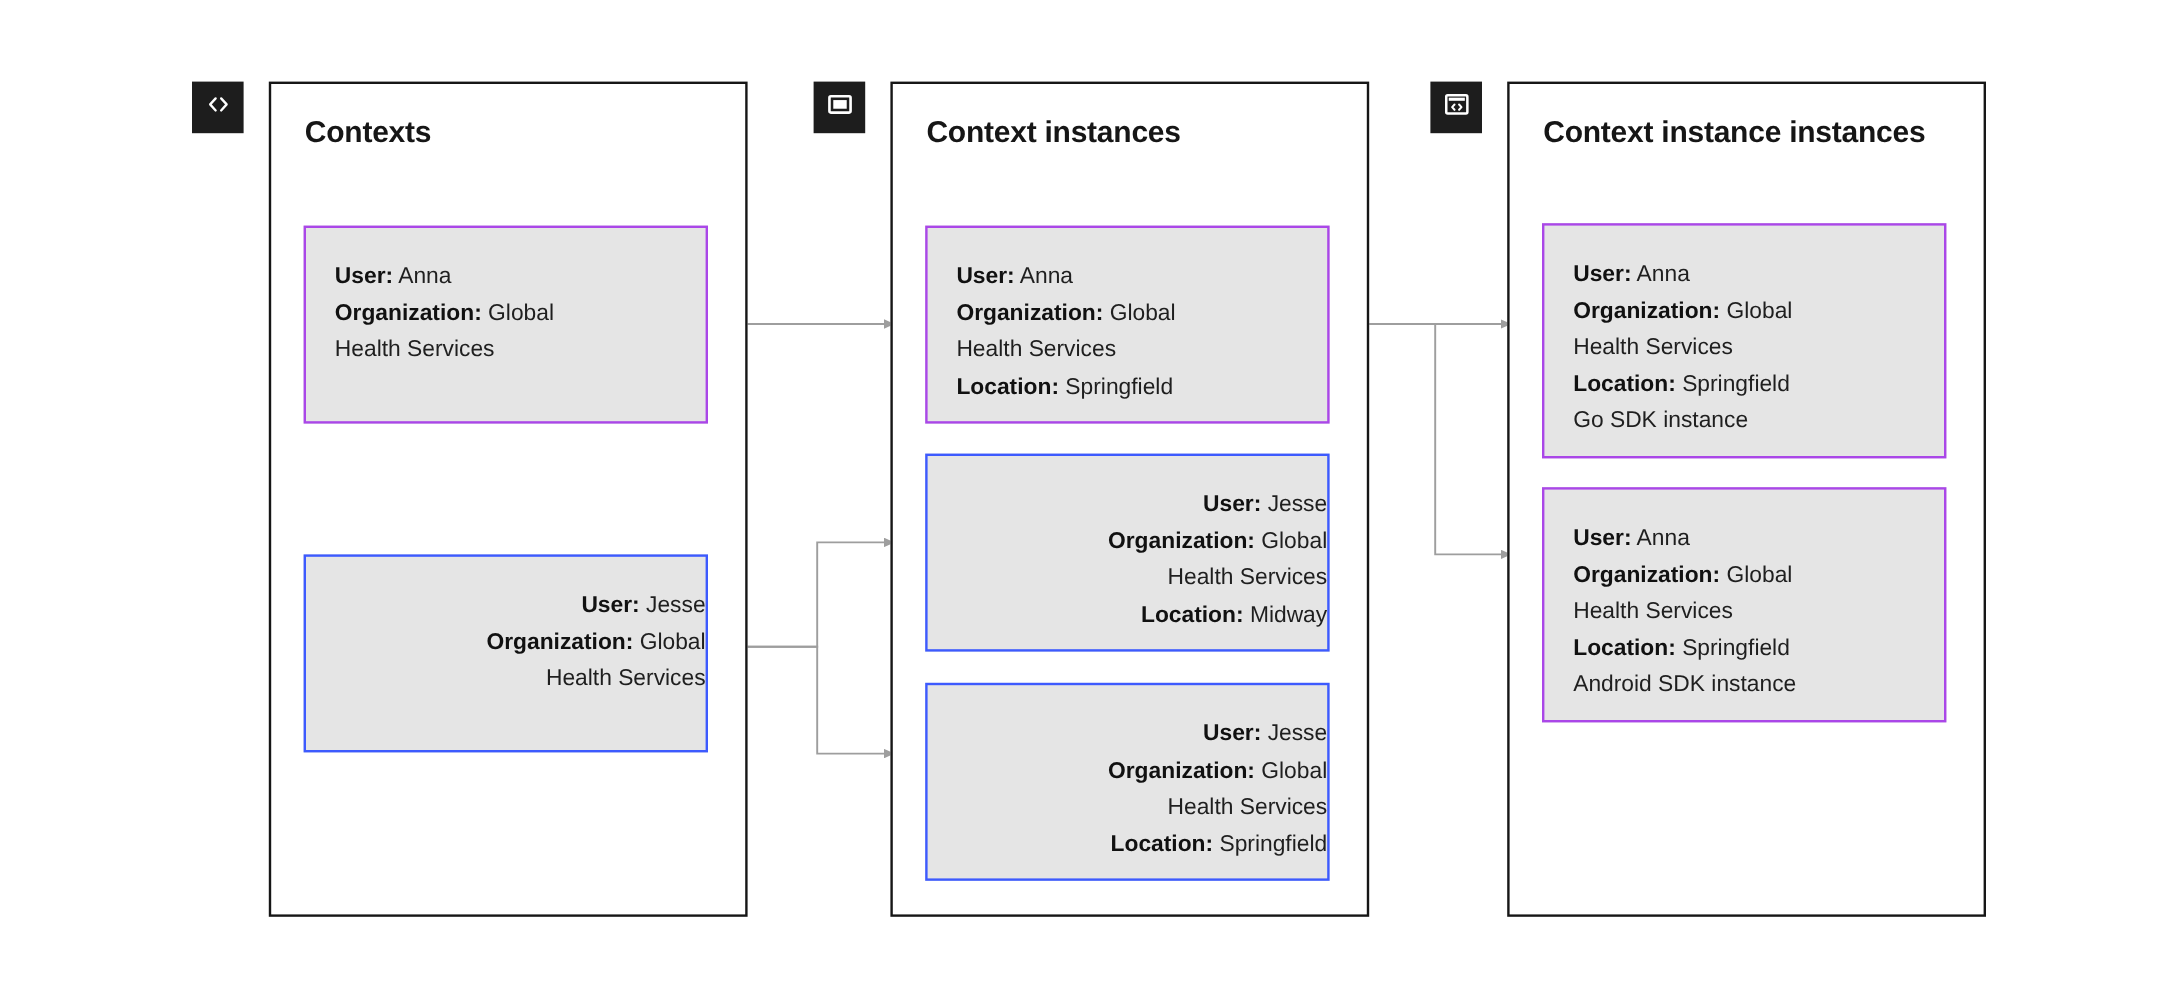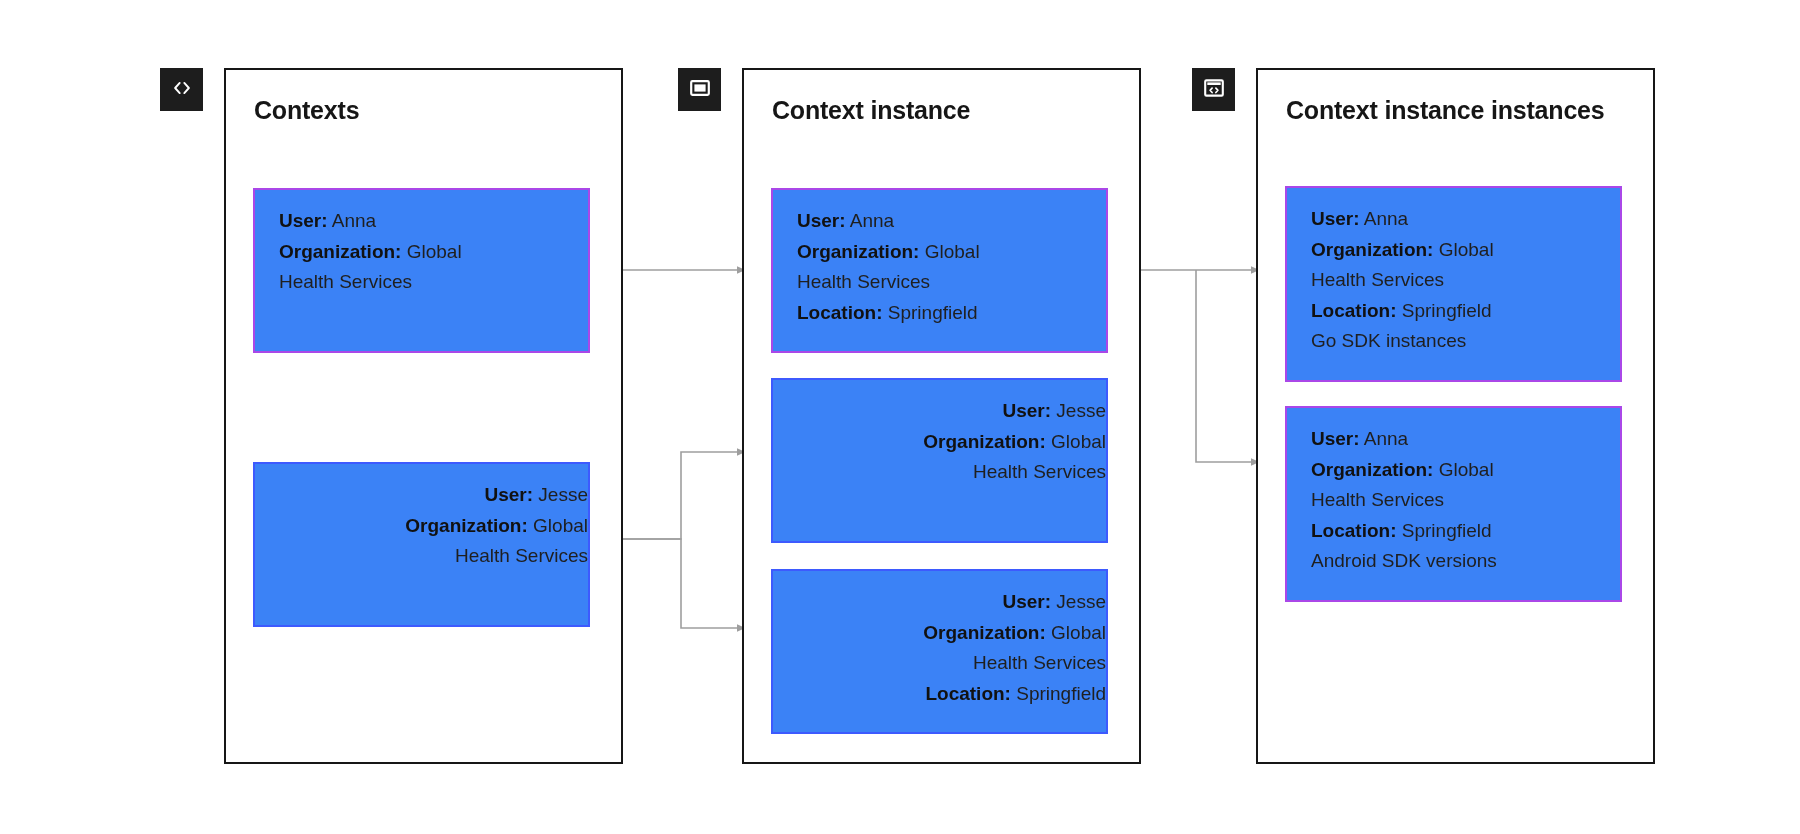--- a/index.html
+++ b/index.html
@@ -66,23 +66,23 @@
     top: 68px;
   }
   #badge-contexts          { left: 160px;  }
   #badge-context-instances { left: 678px;  }
   #badge-context-versions  { left: 1192px; }
 
   
   .card {
     position: absolute;
     box-sizing: border-box;
-    background: #3b82f6;
+    background: #e5e5e5;
     border: 2px solid #aa47e8;
-    padding: 16px 0 22px 24px;
+    padding: 26px 0 22px 24px;
   }
   .card.blue { border-color: #3d5afe; text-align: right; }
 
   .card-line {
     font-size: 19px;
     line-height: 30.5px;
     color: #1f1f1f;
     white-space: nowrap;
   }
   .card-line b {
@@ -181,21 +181,21 @@
     <div class="card-line">
       <b>Organization:</b>
       <span>Global</span>
     </div>
     <div class="card-line">
       <span>Health Services</span>
     </div>
   </div>
 
   <div class="panel" id="panel-context-instances">
-    <div class="panel-title">Context instance</div>
+    <div class="panel-title">Context instances</div>
   </div>
 
   <div class="card" id="card-inst-anna-springfield">
     <div class="card-line">
       <b>User:</b>
       <span>Anna</span>
     </div>
     <div class="card-line">
       <b>Organization:</b>
       <span>Global</span>
@@ -213,20 +213,24 @@
     <div class="card-line">
       <b>User:</b>
       <span>Jesse</span>
     </div>
     <div class="card-line">
       <b>Organization:</b>
       <span>Global</span>
     </div>
     <div class="card-line">
       <span>Health Services</span>
+    </div>
+    <div class="card-line">
+      <b>Location:</b>
+      <span>Midway</span>
     </div>
   </div>
 
   <div class="card blue" id="card-inst-jesse-springfield">
     <div class="card-line">
       <b>User:</b>
       <span>Jesse</span>
     </div>
     <div class="card-line">
       <b>Organization:</b>
@@ -255,38 +259,38 @@
       <span>Global</span>
     </div>
     <div class="card-line">
       <span>Health Services</span>
     </div>
     <div class="card-line">
       <b>Location:</b>
       <span>Springfield</span>
     </div>
     <div class="card-line">
-      <span>Go SDK instances</span>
+      <span>Go SDK instance</span>
     </div>
   </div>
 
   <div class="card" id="card-ver-android">
     <div class="card-line">
       <b>User:</b>
       <span>Anna</span>
     </div>
     <div class="card-line">
       <b>Organization:</b>
       <span>Global</span>
     </div>
     <div class="card-line">
       <span>Health Services</span>
     </div>
     <div class="card-line">
       <b>Location:</b>
       <span>Springfield</span>
     </div>
     <div class="card-line">
-      <span>Android SDK versions</span>
+      <span>Android SDK instance</span>
     </div>
   </div>
 
 </div>
 
 </body></html>

